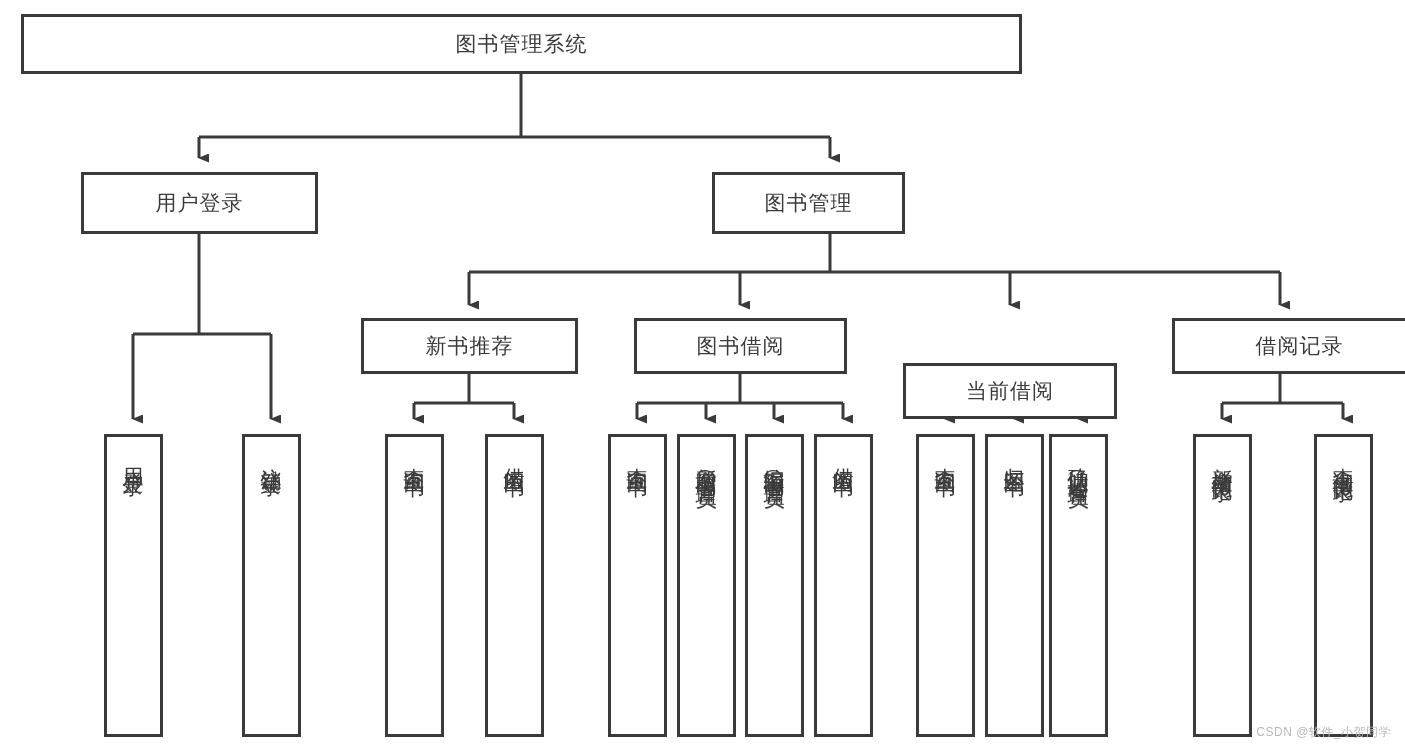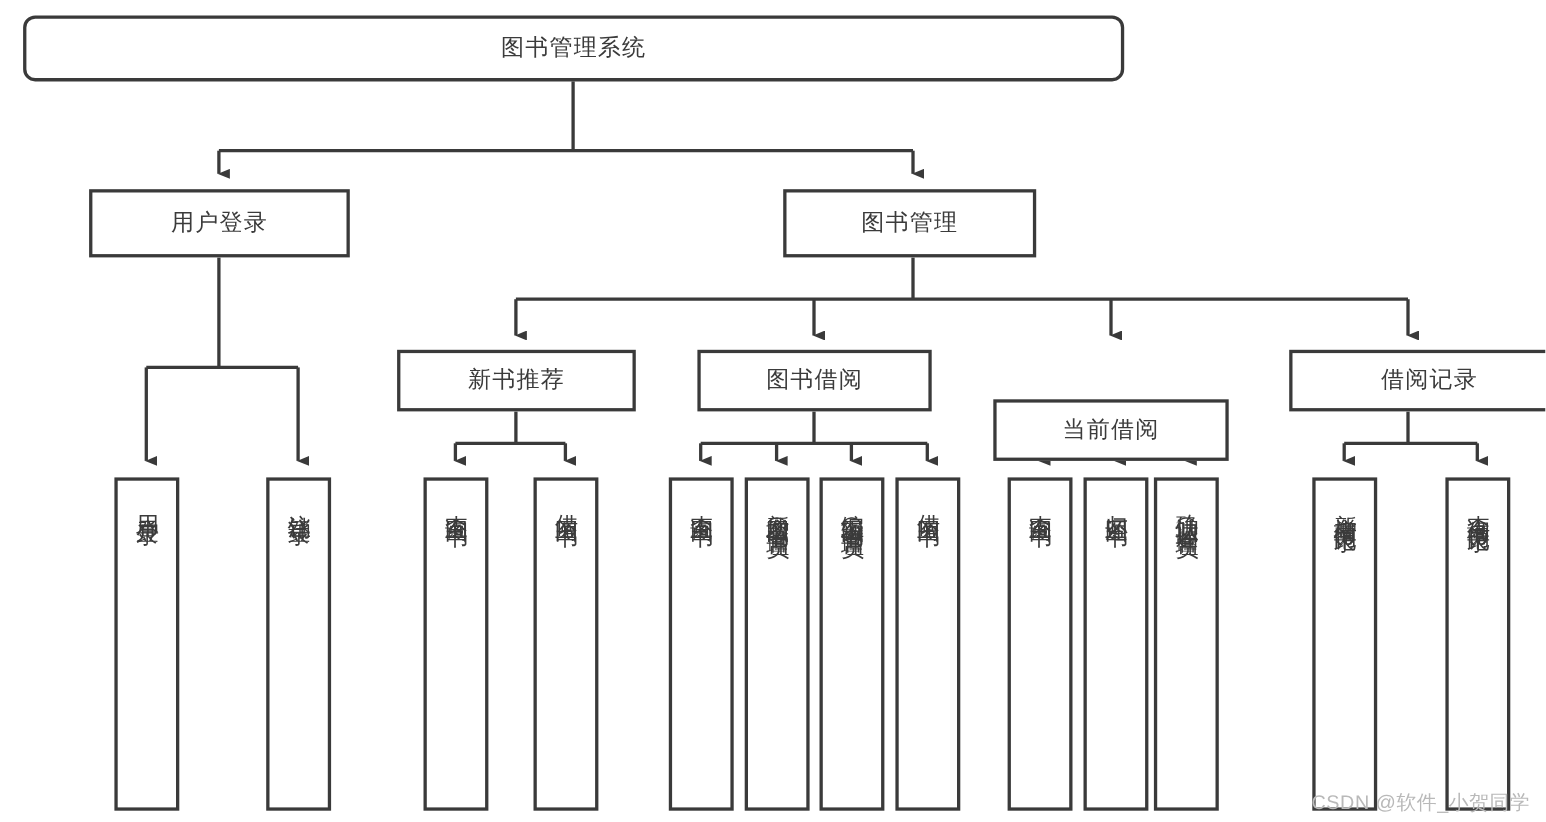--- a/index.html
+++ b/index.html
@@ -54,21 +54,21 @@
     text-orientation: upright;
     font-size: 21px;
     letter-spacing: 3px;
     white-space: normal;
     line-height: 1.1;
   }
   .watermark {
     position: absolute;
     right: 14px;
     bottom: 6px;
-    font-size: 18px;
+    font-size: 12px;
     color: #b9b9b9;
     letter-spacing: 0.5px;
     z-index: 5;
     white-space: nowrap;
   }
 </style>
 </head>
 <body>
 
 <div id="canvas">
@@ -116,28 +116,28 @@
       <path d="M1014,403 L1014,419" marker-end="url(#arw)"></path>
       <path d="M1078,403 L1078,419" marker-end="url(#arw)"></path>
 
       <path d="M1280,374 L1280,403"></path>
       <path d="M1222,403 L1343,403"></path>
       <path d="M1222,403 L1222,419" marker-end="url(#arw)"></path>
       <path d="M1343,403 L1343,419" marker-end="url(#arw)"></path>
     </g>
   </svg>
 
-  <div class="node" style="left:21px; top:14px; width:1001px; height:60px;border-radius:11px;">
+  <div class="node" style="left:21px; top:14px; width:1001px; height:60px;">
     <span class="lbl">图书管理系统</span>
   </div>
 
   <div class="node" style="left:81px; top:172px; width:237px; height:62px;">
     <span class="lbl">用户登录</span>
   </div>
-  <div class="node" style="left:712px; top:172px; width:230px; height:62px;">
+  <div class="node" style="left:712px; top:172px; width:193px; height:62px;">
     <span class="lbl">图书管理</span>
   </div>
 
   <div class="node" style="left:634px; top:318px; width:213px; height:56px;">
     <span class="lbl">图书借阅</span>
   </div>
   <div class="node" style="left:361px; top:318px; width:217px; height:56px;">
     <span class="lbl">新书推荐</span>
   </div>
   <div class="node" style="left:903px; top:318px; width:214px; height:56px;margin-top:45px;">

